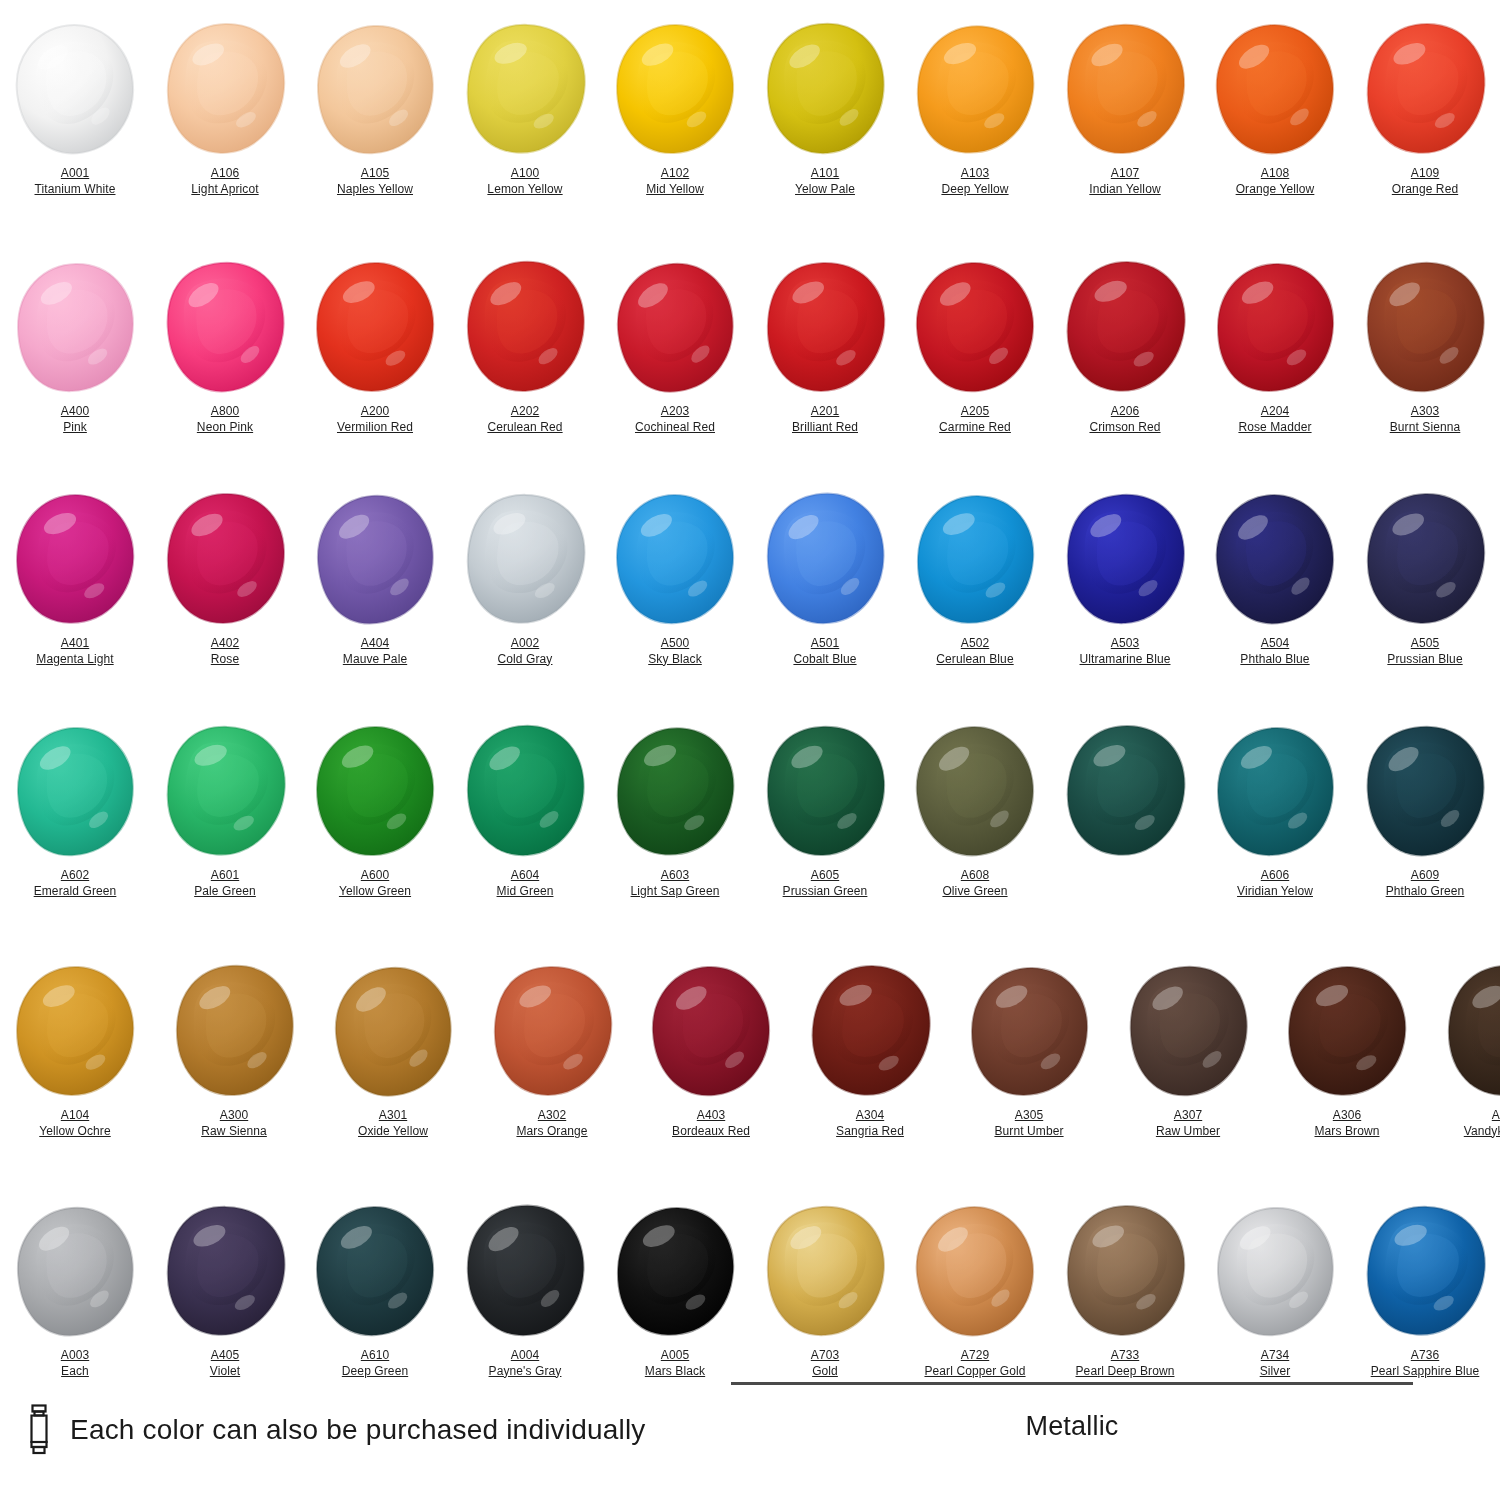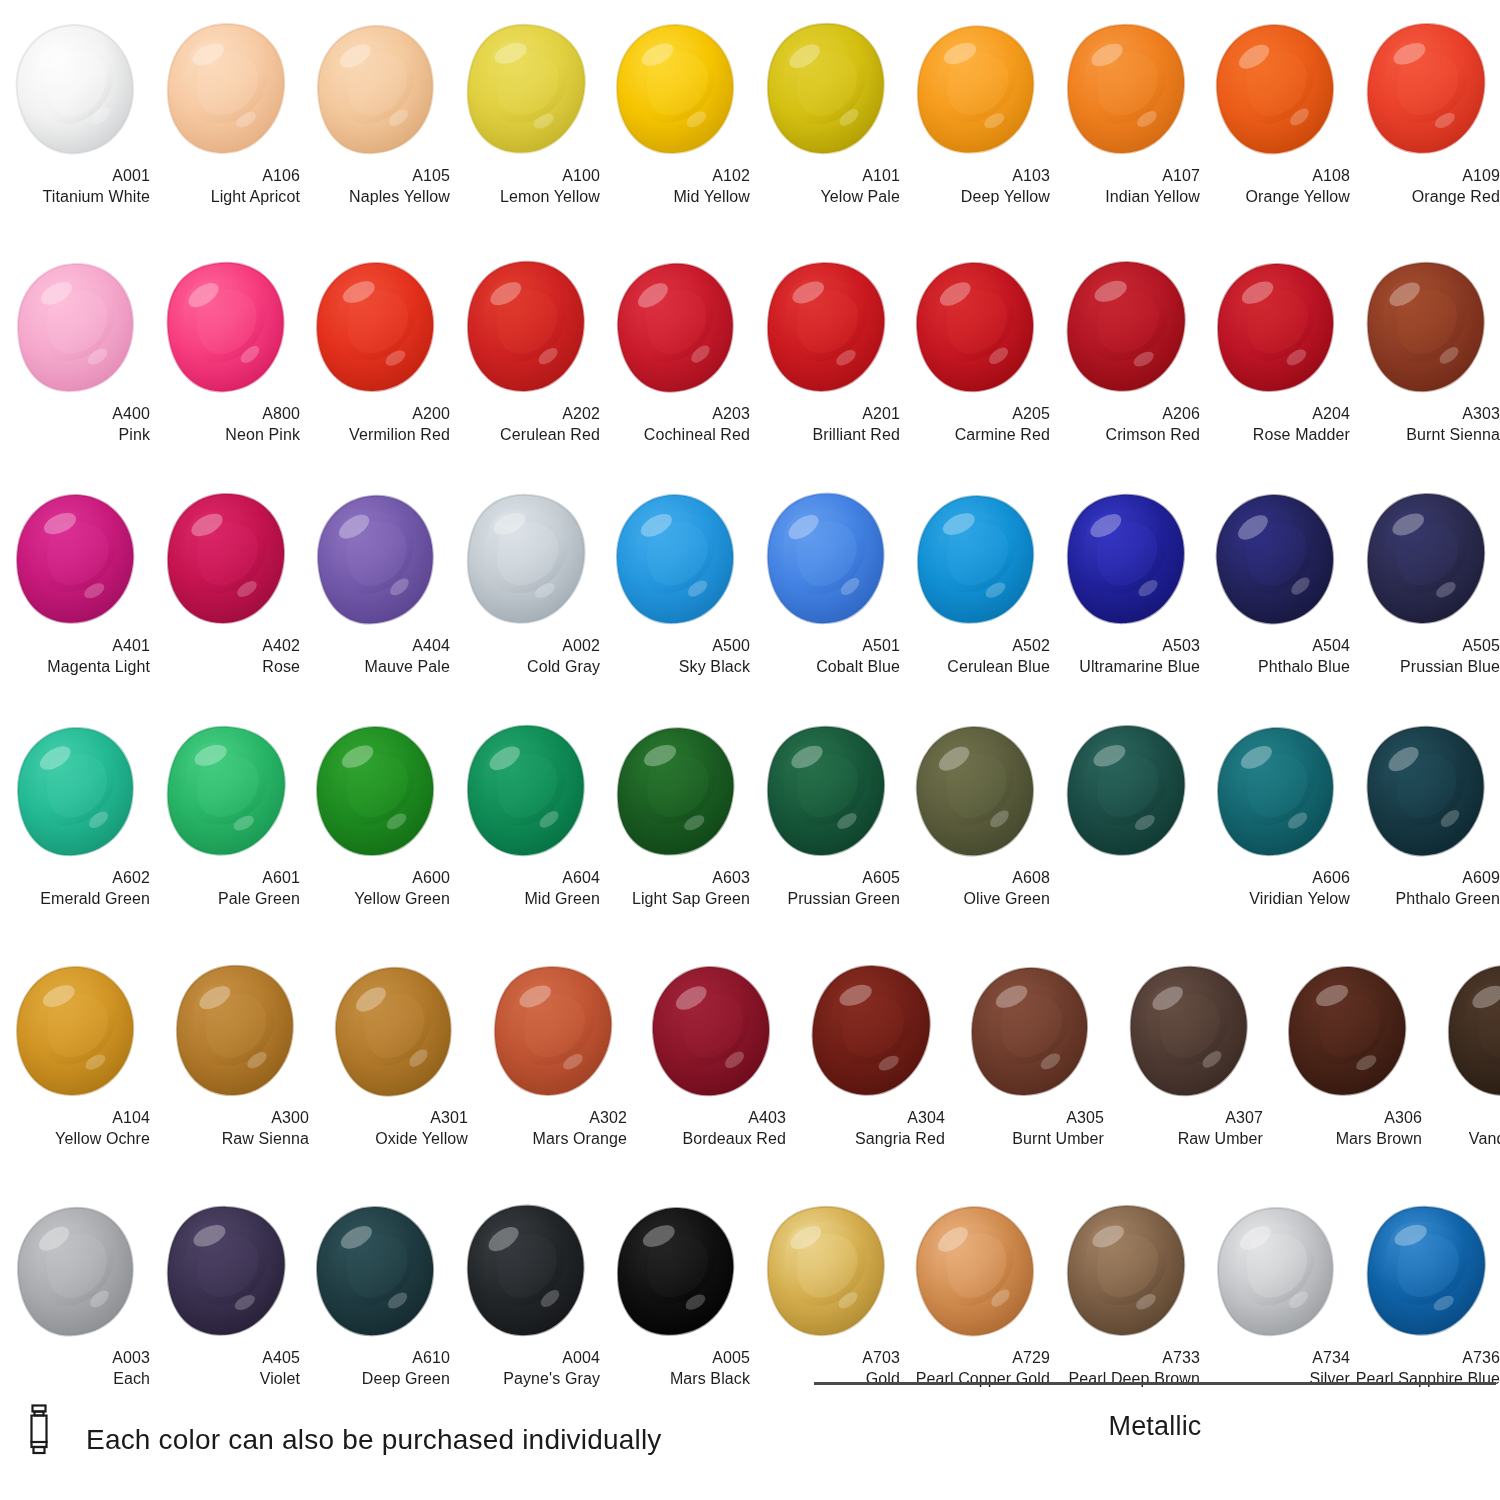--- a/index.html
+++ b/index.html
@@ -65,63 +65,64 @@
   .blob {
     position: relative;
     width: 124px;
     height: 136px;
   }
 
   .blob svg { display: block; width: 100%; height: 100%; }
 
   .labels {
     margin-top: 2px;
-    text-align: right;
+    text-align: center;
     line-height: 1.30;
-    font-size: 16px;
+    font-size: 12px;
     letter-spacing: 0.1px;
     color: #1e1e1e;
     width: 150px;
+    text-decoration: underline;
   }
   .code { display: block; }
   .cname { display: block; }
 
   
   .footer {
     position: absolute;
     left: 0;
     bottom: 0;
     width: 1500px;
     height: 118px;
   }
 
   .footer-left {
     position: absolute;
     left: 24px;
     top: 22px;
     display: flex;
-    align-items: flex-end;
-    gap: 32px;
+    align-items: center;
+    gap: 16px;
   }
   .tube-icon {
     width: 30px;
     height: 52px;
     flex: 0 0 auto;
   }
   .tube-icon svg { display: block; }
   .footer-text {
     font-size: 28px;
     color: #1a1a1a;
     letter-spacing: 0.2px;
     white-space: nowrap;
   }
 
   .metallic-section {
     position: absolute;
-    left: 814px;
+    left: 731px;
     top: 0;
     width: 682px;
     text-align: center;
   }
   .metallic-rule {
     width: 100%;
     height: 3px;
     background: #4a4a4a;
   }
   .metallic-label {

